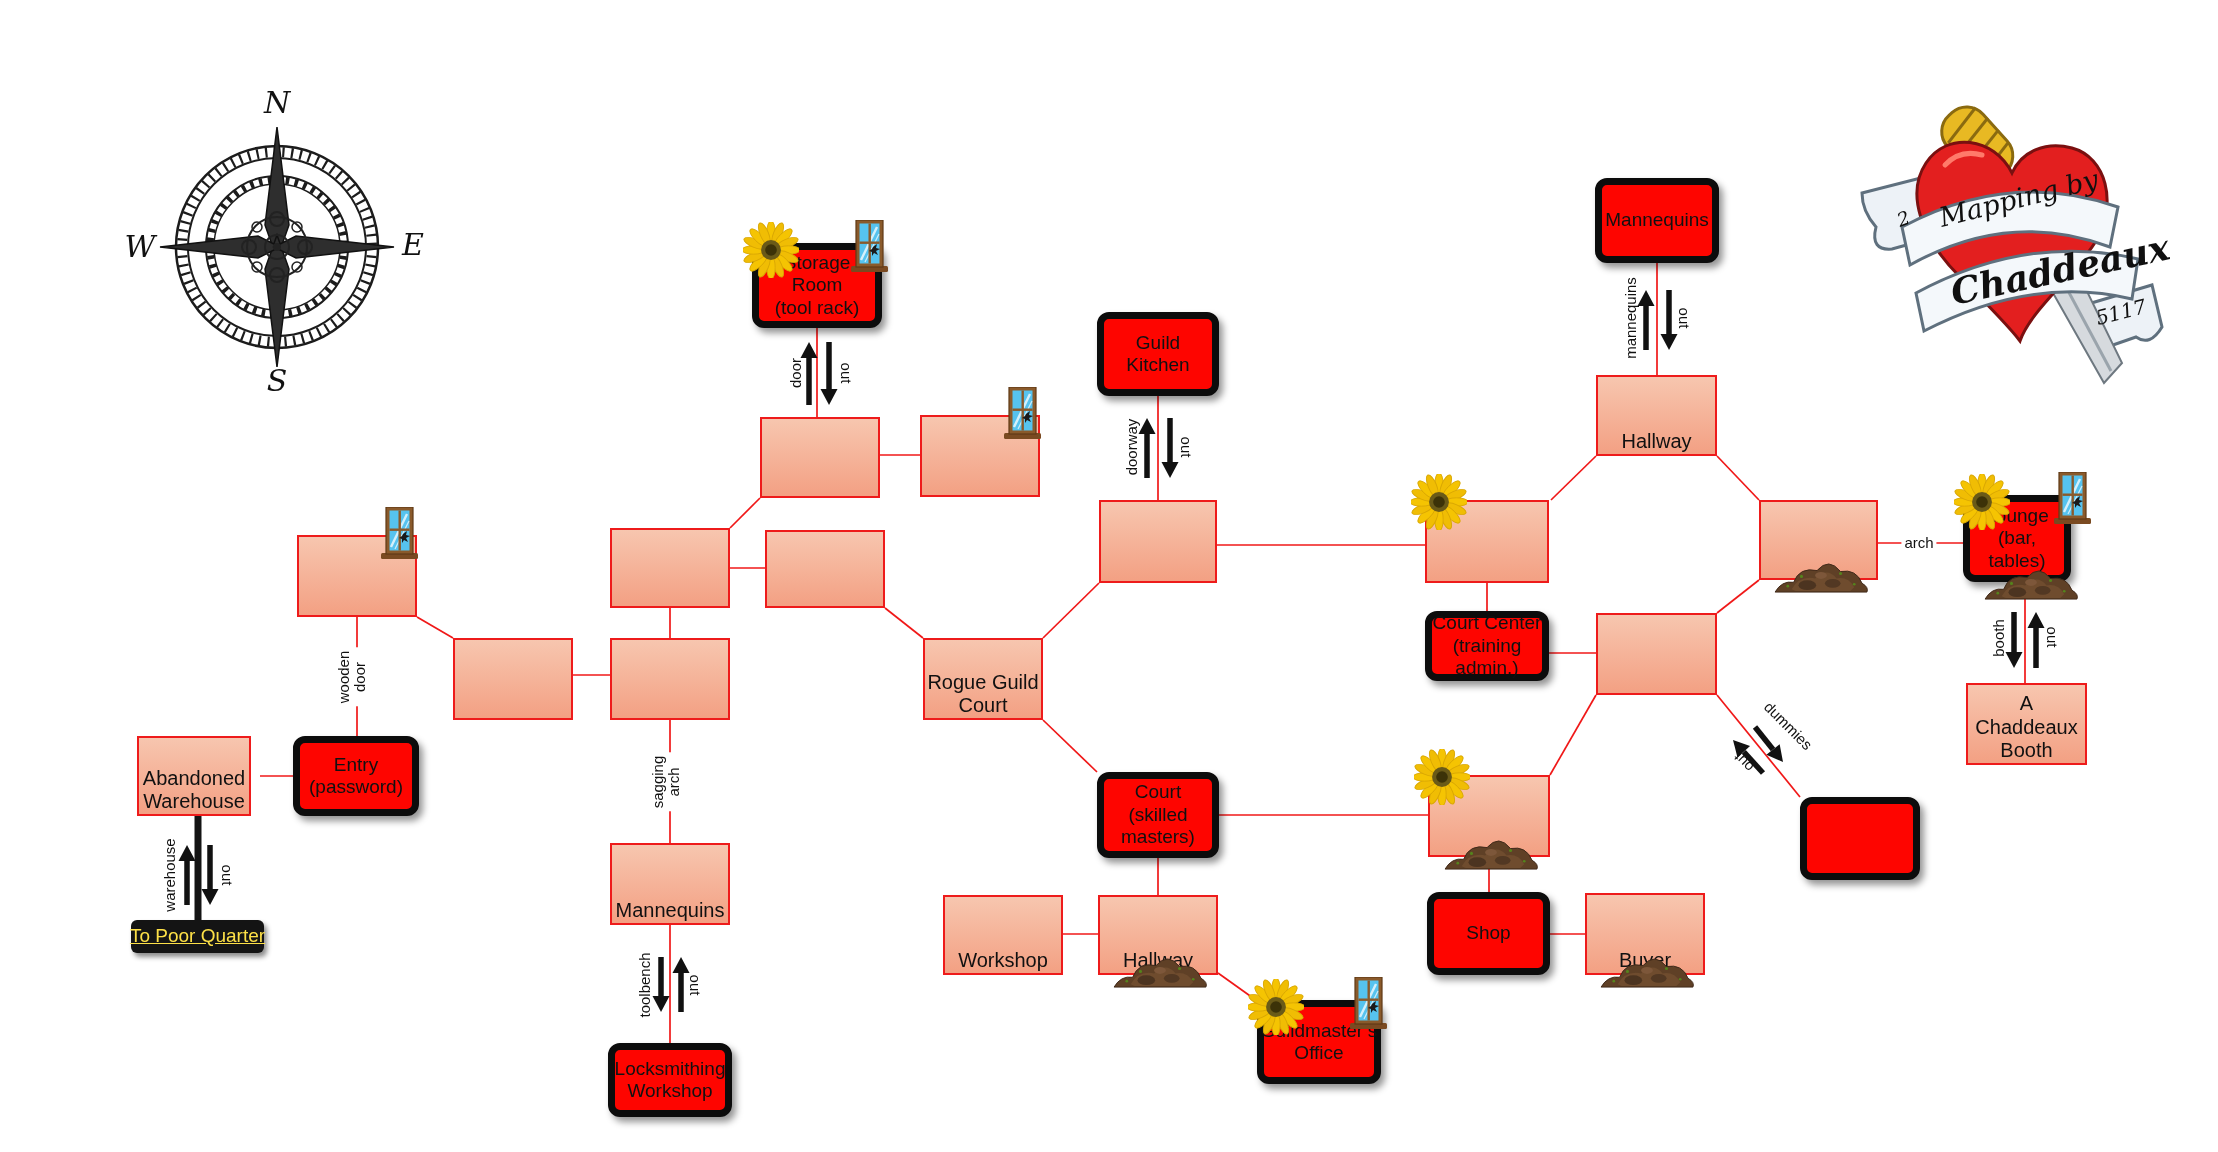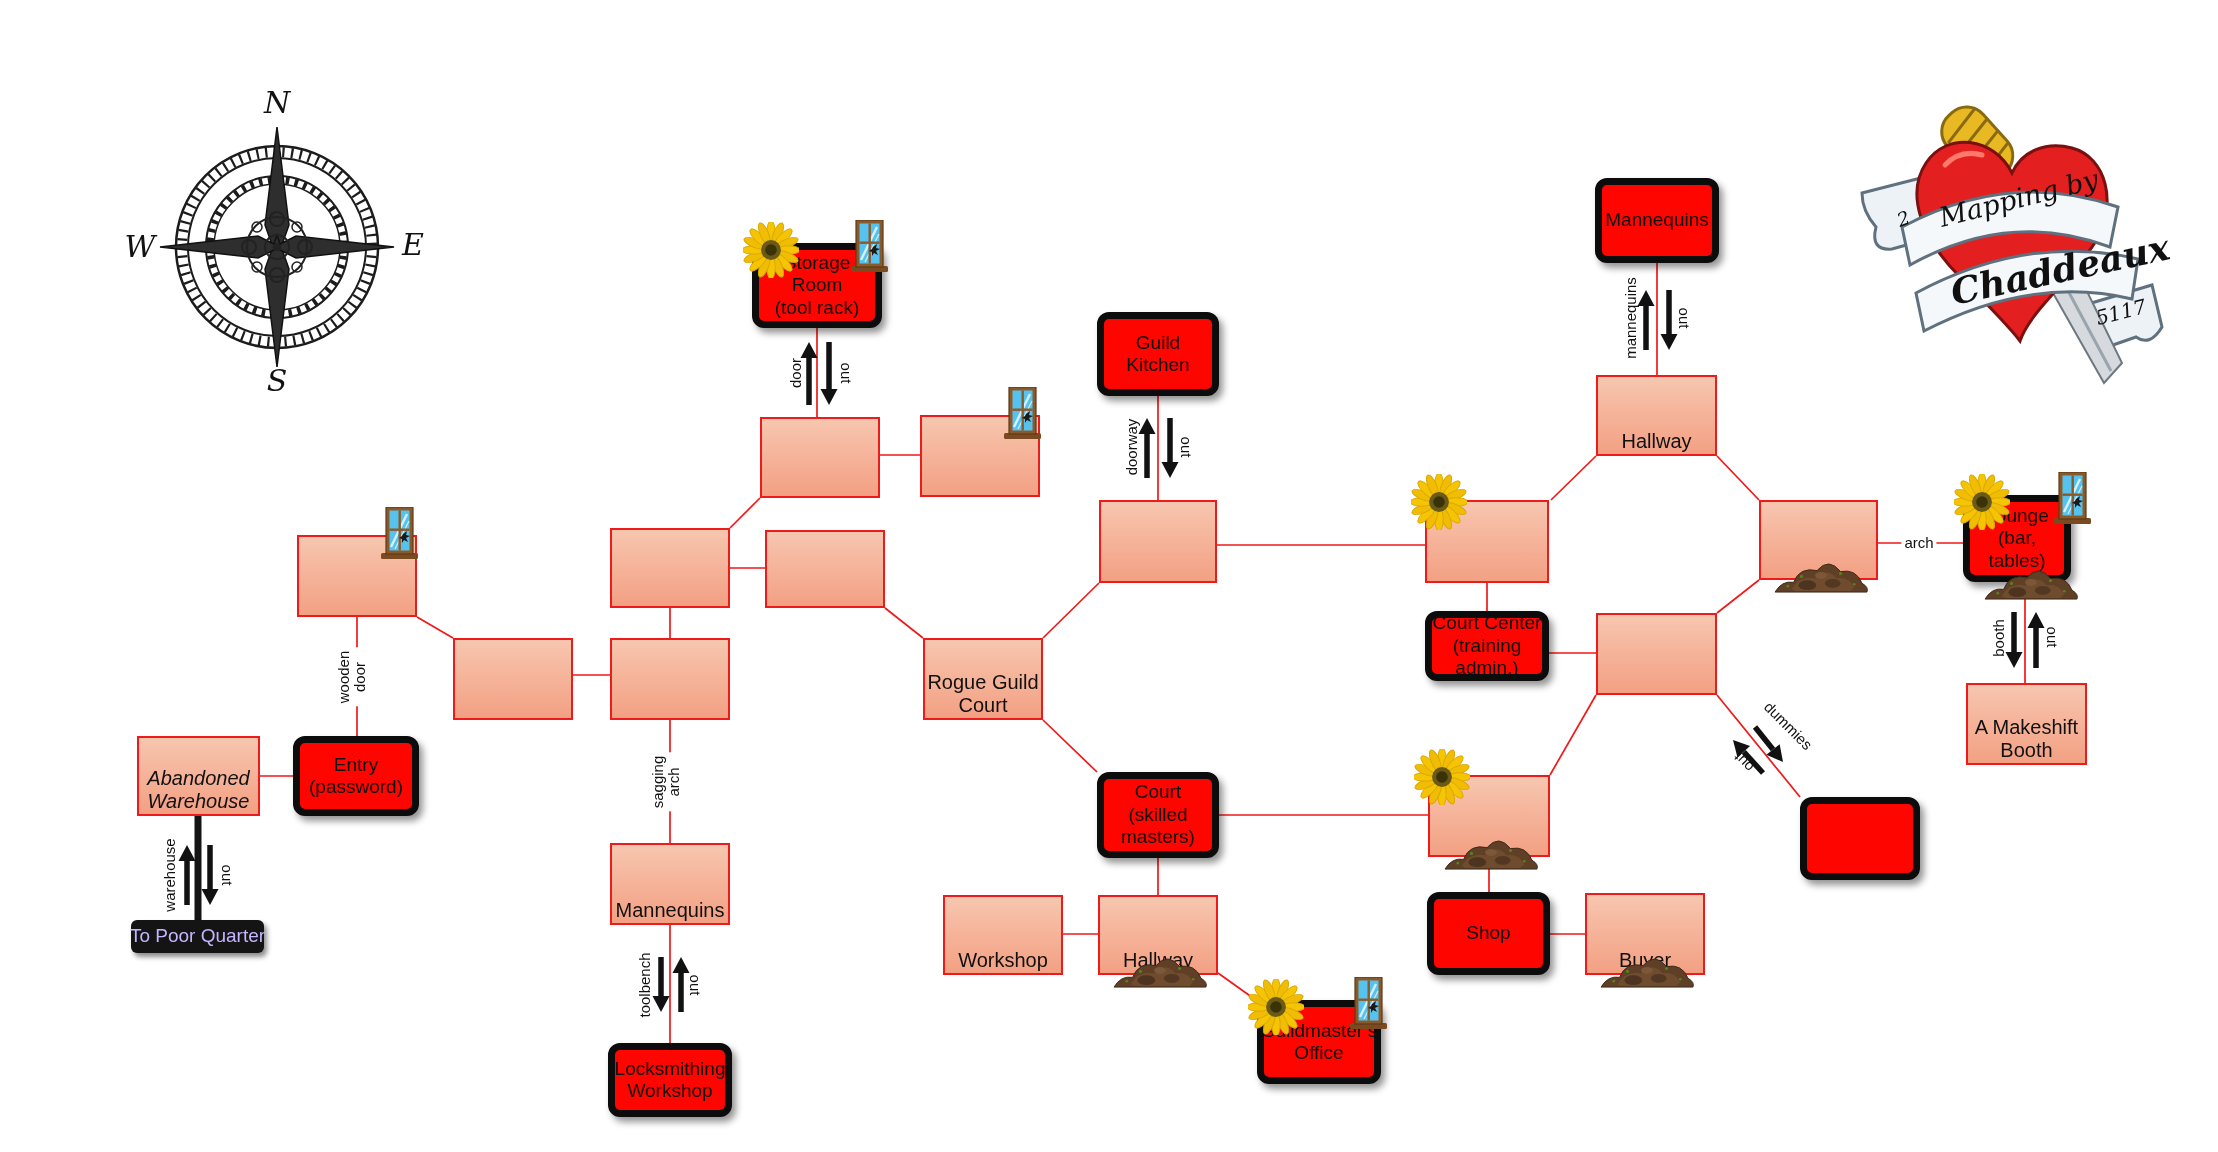--- a/index.html
+++ b/index.html
@@ -8,21 +8,21 @@
   .title{position:absolute;left:600px;top:8px;width:1010px;text-align:center;
          font-family:"DejaVu Serif",serif;font-style:italic;font-weight:bold;
          font-size:84px;color:#0d0d0d;letter-spacing:-2px;}
   .room{position:absolute;display:flex;align-items:center;justify-content:center;box-sizing:border-box;}
   .room.peach{background:linear-gradient(#f7c6af,#f3a083);border:2px solid #ee1b1b;align-items:flex-end;}
   .room.red{background:#fe0500;border:7px solid #0c0c0c;border-radius:12px;
             box-shadow:4px 5px 7px rgba(0,0,0,.42);}
   .room.black{background:#141414;border-radius:6px;box-shadow:3px 4px 5px rgba(0,0,0,.45);}
   .room-label{font-size:20px;line-height:1.18;text-align:center;white-space:pre-line;color:#111;}
   .room.red .room-label{font-size:19px;}
-  .room.black .room-label{color:#c4b5fd;font-size:19px;white-space:nowrap;}
+  .room.black .room-label{color:#fde047;font-size:19px;white-space:nowrap;text-decoration:underline;}
   .plabel{position:absolute;font-size:15px;color:#111;white-space:pre;text-align:center;line-height:1.08;}
   .plabel.bg{background:#fff;padding:1px 3px;}
   .icon{position:absolute;pointer-events:none;}
   #edges{position:absolute;left:0;top:0;pointer-events:none;}
   .corner-art{position:absolute;}
 </style>
 </head>
 <body>
 
 <div id="canvas">
@@ -291,21 +291,21 @@
       <div class="room peach" style="left: 610px; top: 638px; width: 120px; height: 82px;"></div>
       <div class="room peach" style="left: 297px; top: 535px; width: 120px; height: 82px;">
         <svg class="icon" viewBox="0 0 37 54" style="left: 82px; top: -30px; width: 37px; height: 54px;">
           <use href="#sym-window"></use>
         </svg>
       </div>
       <div class="room red" style="left: 293px; top: 736px; width: 126px; height: 80px;">
         <span class="room-label">Entry
 (password)</span>
       </div>
-      <div class="room peach" style="left: 137px; top: 736px; width: 123px; height: 80px; font-style: italic;">
+      <div class="room peach" style="left: 137px; top: 736px; width: 114px; height: 80px;">
         <span class="room-label">Abandoned
 Warehouse</span>
       </div>
       <div class="room black" style="left: 131px; top: 920px; width: 133px; height: 33px;">
         <span class="room-label">To Poor Quarter</span>
       </div>
       <div class="room peach" style="left: 610px; top: 843px; width: 120px; height: 82px;">
         <span class="room-label">Mannequins</span>
       </div>
       <div class="room red" style="left: 608px; top: 1043px; width: 124px; height: 74px;">
@@ -374,21 +374,21 @@
           <use href="#sym-sunflower"></use>
         </svg>
         <svg class="icon" viewBox="0 0 37 54" style="left: 84px; top: -30px; width: 37px; height: 54px;">
           <use href="#sym-window"></use>
         </svg>
         <svg class="icon" viewBox="0 0 100 44" style="left: 12px; top: 57px; width: 98px; height: 43px;">
           <use href="#sym-dirt"></use>
         </svg>
       </div>
       <div class="room peach" style="left: 1966px; top: 683px; width: 121px; height: 82px;">
-        <span class="room-label">A Makeshift
+        <span class="room-label">A Chaddeaux
 Booth</span>
       </div>
       <div class="room peach" style="left: 1428px; top: 775px; width: 122px; height: 82px;">
         <svg class="icon" viewBox="0 0 48 48" style="left: -16px; top: -28px; width: 56px; height: 56px;">
           <use href="#sym-sunflower"></use>
         </svg>
         <svg class="icon" viewBox="0 0 100 44" style="left: 12px; top: 52px; width: 98px; height: 43px;">
           <use href="#sym-dirt"></use>
         </svg>
       </div>

